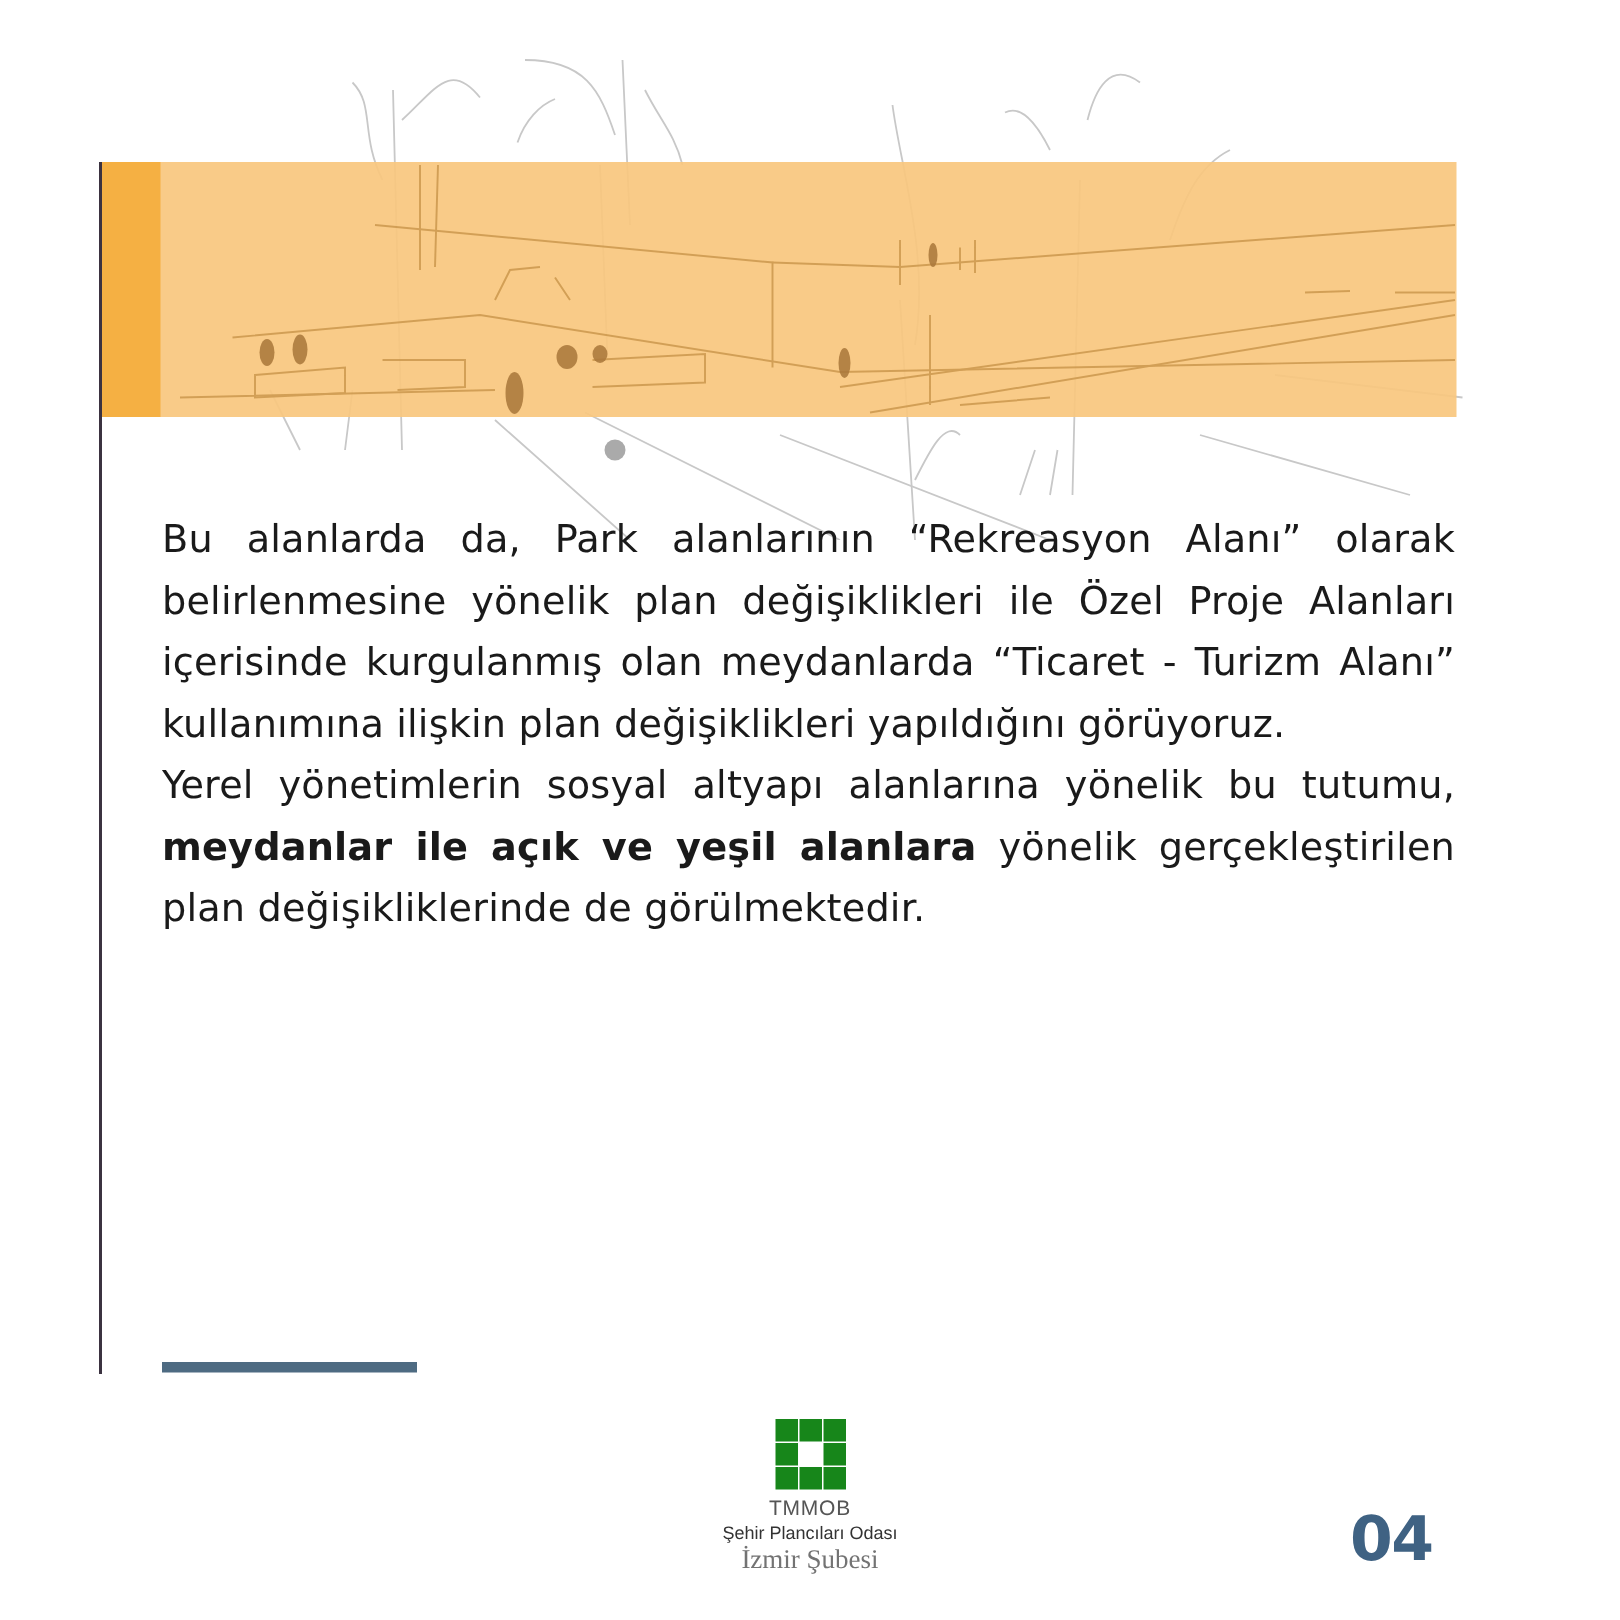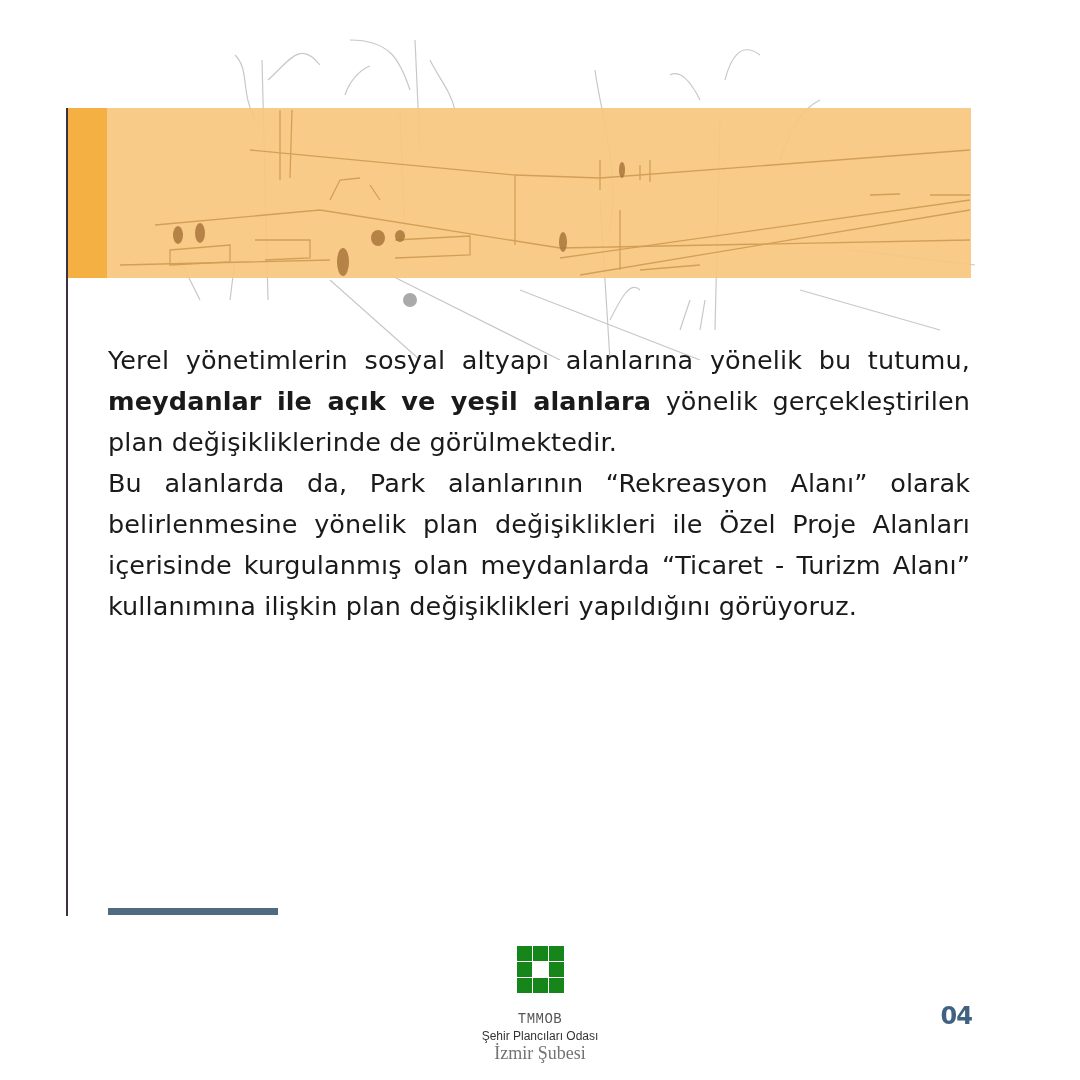--- a/index.html
+++ b/index.html
@@ -11,24 +11,24 @@
   .sketch-over { position:absolute; left:0; top:0; width:1080px; height:360px; }
   .body-text { position:absolute; left:108px; top:340px; width:862px; font-size:25.5px; line-height:41px; color:#1a1a1a; text-align:justify; letter-spacing:0.1px; }
   .body-text p { margin:0; }
   .body-text b { font-weight:bold; }
   .bold-para { font-weight:bold; }
   .bottom-bar { position:absolute; left:108px; top:908px; width:170px; height:7px; background:#4E6B82; }
   .logo { position:absolute; left:440px; top:946px; width:200px; text-align:center; }
   .logo-grid { width:47px; height:47px; margin:0 auto; display:grid; grid-template-columns:repeat(3,15px); grid-template-rows:repeat(3,15px); gap:1px; }
   .logo-grid span { background:#17861a; }
   .logo-grid span.hole { background:#ffffff; }
-  .logo-line1 { font-family:Liberation Mono, monospace; font-size:14px; color:#555; letter-spacing:0.5px; margin-top:19px; line-height:15px; }
+  .logo-line1 { font-family:Liberation Sans, sans-serif; font-size:14px; color:#555; letter-spacing:0.5px; margin-top:5px; line-height:15px; }
   .logo-line2 { font-family:"Liberation Sans", sans-serif; font-size:12px; color:#333; line-height:19px; }
   .logo-line3 { font-family:Liberation Serif, serif; font-size:18px; color:#737373; line-height:15px; }
-  .page-num { position:absolute; left:900px; top:1002px; width:72px; text-align:right; font-family:"DejaVu Sans", sans-serif; font-weight:bold; font-size:24px; color:#3F6283; letter-spacing:-1px; }
+  .page-num { position:absolute; left:900px; top:1002px; width:72px; font-family:"DejaVu Sans", sans-serif; font-weight:bold; font-size:41px; color:#3F6283; letter-spacing:-1px; }
 </style>
 </head>
 <body>
 
 <svg class="sketch" viewBox="0 0 1080 360" fill="none" stroke="#c8c8c8" stroke-width="1.2">
   <path d="M268 300 L262 60 M255 120 C240 90 250 70 235 55 M268 80 C290 60 300 40 320 65"></path>
   <path d="M345 95 C350 80 360 70 370 66 M400 110 L405 240 M410 90 C400 60 390 40 350 40"></path>
   <path d="M420 150 L415 40 M430 60 C440 80 450 90 455 110"></path>
   <path d="M610 360 L600 200 M595 70 C600 110 620 170 610 230"></path>
   <path d="M715 330 L720 120 M725 80 C730 60 740 40 760 55 M700 100 C690 80 680 70 670 75"></path>
@@ -65,22 +65,22 @@
   <ellipse cx="563" cy="242" rx="4" ry="10"></ellipse>
   <ellipse cx="622" cy="170" rx="3" ry="8"></ellipse>
 </svg>
 <svg class="sketch-over" viewBox="0 0 1080 360" fill="#aaaaaa">
   <ellipse cx="410" cy="300" rx="7" ry="7"></ellipse>
 </svg>
 
 <div class="left-rule"></div>
 
 <div class="body-text">
+  <p>Bu alanlarda da, Park alanlarının “Rekreasyon Alanı” olarak belirlenmesine yönelik plan değişiklikleri ile Özel Proje Alanları içerisinde kurgulanmış olan meydanlarda “Ticaret - Turizm Alanı” kullanımına ilişkin plan değişiklikleri yapıldığını görüyoruz.</p>
   <p><span>Yerel yönetimlerin sosyal altyapı alanlarına yönelik bu tutumu, </span><b>meydanlar ile açık ve yeşil alanlara</b><span> yönelik gerçekleştirilen plan değişikliklerinde de görülmektedir.</span></p>
-  <p>Bu alanlarda da, Park alanlarının “Rekreasyon Alanı” olarak belirlenmesine yönelik plan değişiklikleri ile Özel Proje Alanları içerisinde kurgulanmış olan meydanlarda “Ticaret - Turizm Alanı” kullanımına ilişkin plan değişiklikleri yapıldığını görüyoruz.</p>
 </div>
 
 <div class="bottom-bar"></div>
 
 <div class="logo">
   <div class="logo-grid">
     <span></span>
       <span></span>
       <span></span>
     <span></span>

